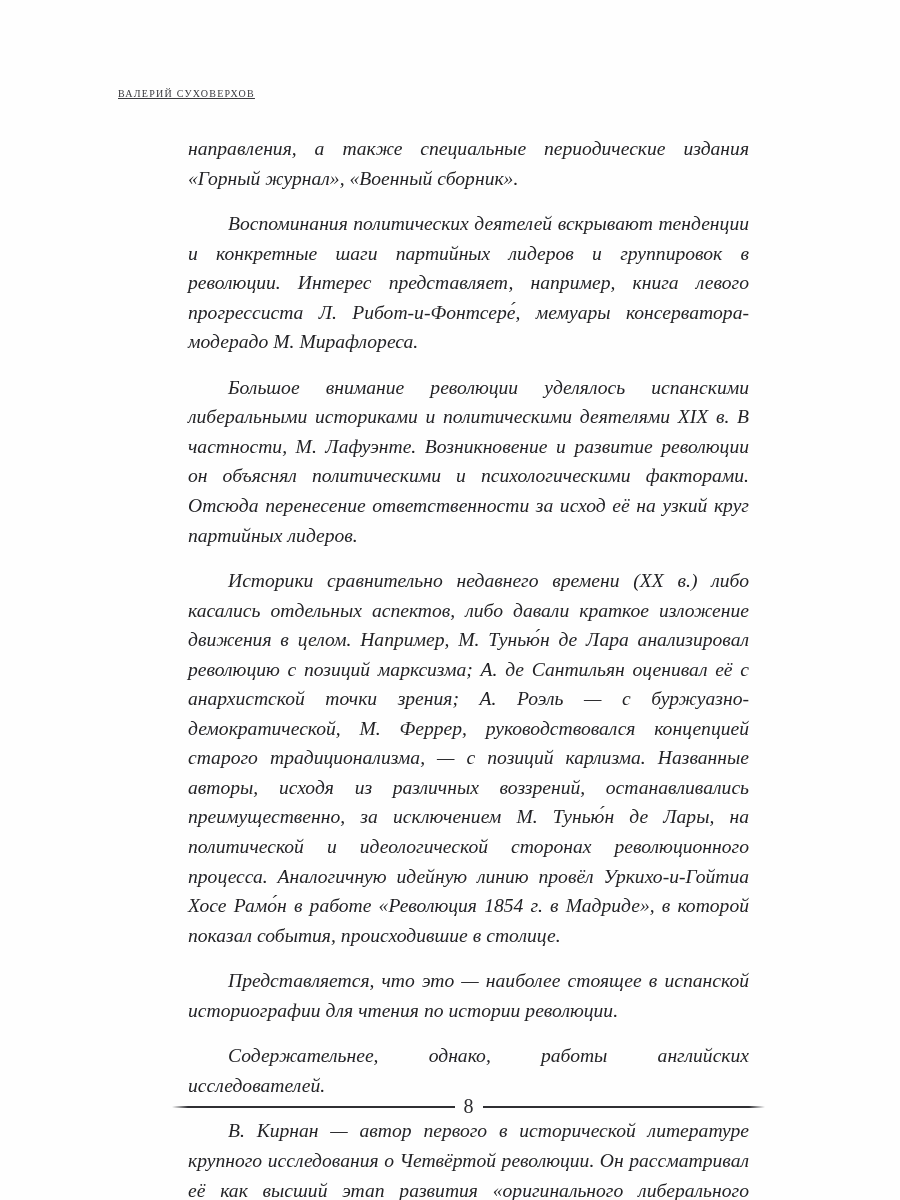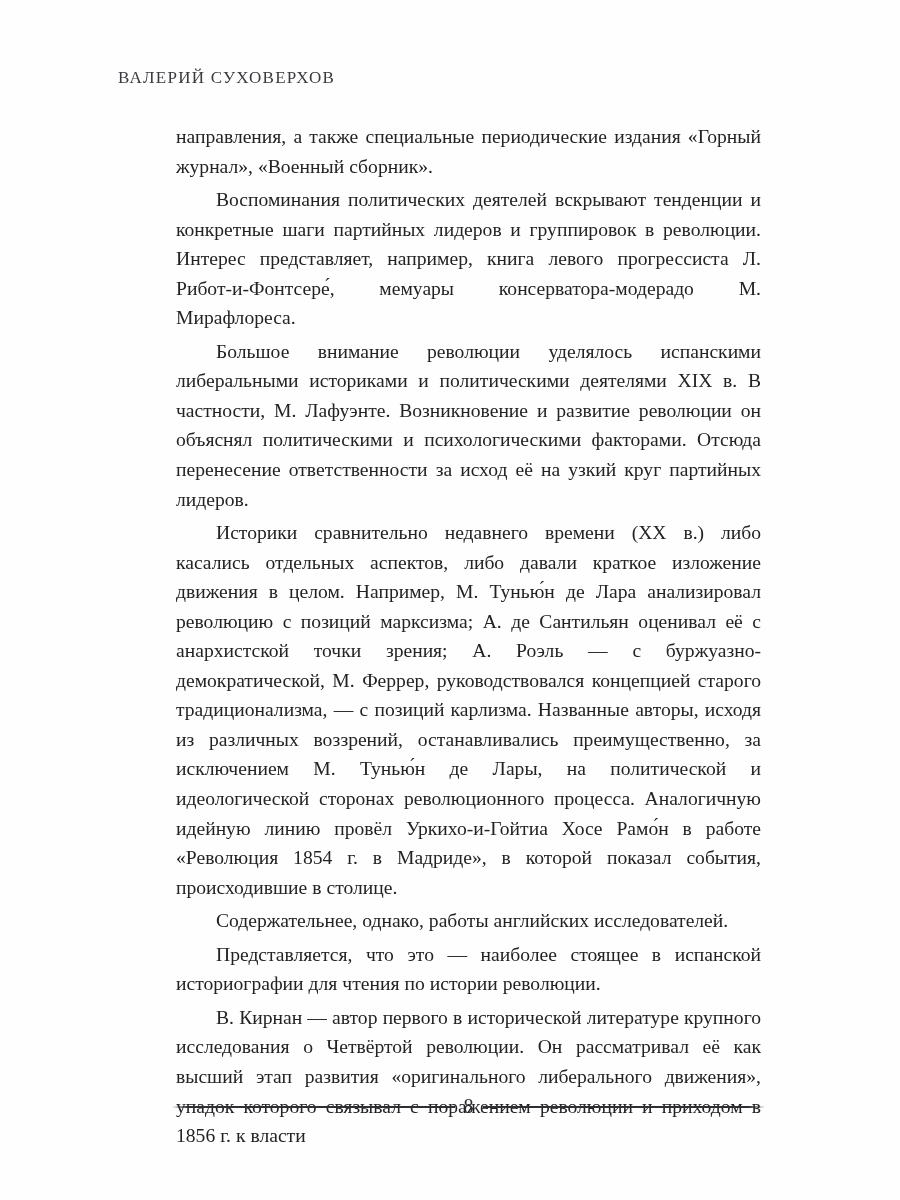--- a/index.html
+++ b/index.html
@@ -19,46 +19,48 @@
   .page {
     position: absolute;
     inset: 0;
     background: #fefefe;
   }
 
   
   .running-head {
     position: absolute;
     left: 118px;
-    top: 68px;
-    font-size: 17px;
+    top: 88px;
+    font-size: 10px;
     letter-spacing: 1.25px;
     color: #3a3a3e;
     white-space: nowrap;
     font-variant: normal;
+    text-decoration: underline;
   }
 
   
   .textblock {
     position: absolute;
     left: 172px;
     top: 118px;
     width: 593px;
   }
 
   .para {
-    margin: 4px;
+    margin: 16px;
     font-size: 19.6px;
     line-height: 29.55px;
     text-align: justify;
     text-align-last: left;
     text-indent: 40px;
     color: #232326;
     word-spacing: 0.1px;
     hyphens: manual;
+    font-style: italic;
   }
   .para.no-indent {
     text-indent: 0;
   }
 
   
   .footer {
     position: absolute;
     left: 172px;
     top: 1094px;
@@ -103,22 +105,22 @@
 
 <div class="page">
 
   <div class="running-head">ВАЛЕРИЙ СУХОВЕРХОВ</div>
 
   <div class="textblock">
     <p class="para no-indent">направления, а также специальные периодические издания «Горный журнал», «Военный сборник».</p>
     <p class="para">Воспоминания политических деятелей вскрывают тенденции и конкретные шаги партийных лидеров и группировок в революции. Интерес представляет, например, книга левого прогрессиста Л. Рибот-и-Фонтсере́, мемуары консерватора-модерадо М. Мирафлореса.</p>
     <p class="para">Большое внимание революции уделялось испанскими либеральными историками и политическими деятелями XIX в. В частности, М. Лафуэнте. Возникновение и развитие революции он объяснял политическими и психологическими факторами. Отсюда перенесение ответственности за исход её на узкий круг партийных лидеров.</p>
     <p class="para">Историки сравнительно недавнего времени (XX в.) либо касались отдельных аспектов, либо давали краткое изложение движения в целом. Например, М. Тунью́н де Лара анализировал революцию с позиций марксизма; А. де Сантильян оценивал её с анархистской точки зрения; А. Роэль — с буржуазно-демократической, М. Феррер, руководствовался концепцией старого традиционализма, — с позиций карлизма. Названные авторы, исходя из различных воззрений, останавливались преимущественно, за исключением М. Тунью́н де Лары, на политической и идеологической сторонах революционного процесса. Аналогичную идейную линию провёл Уркихо-и-Гойтиа Хосе Рамо́н в работе «Революция 1854 г. в Мадриде», в которой показал события, происходившие в столице.</p>
+    <p class="para">Представляется, что это — наиболее стоящее в испанской историографии для чтения по истории революции.</p>
     <p class="para">Содержательнее, однако, работы английских исследователей.</p>
-    <p class="para">Представляется, что это — наиболее стоящее в испанской историографии для чтения по истории революции.</p>
     <p class="para">В. Кирнан — автор первого в исторической литературе крупного исследования о Четвёртой революции. Он рассматривал её как высший этап развития «оригинального либерального движения», упадок которого связывал с поражением революции и приходом в 1856 г. к власти</p>
   </div>
 
   <div class="footer">
     <span class="rule left"></span>
     <span class="folio">8</span>
     <span class="rule right"></span>
   </div>
 
 </div>

